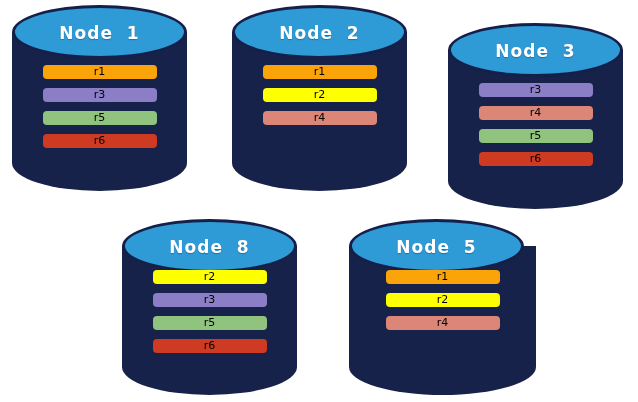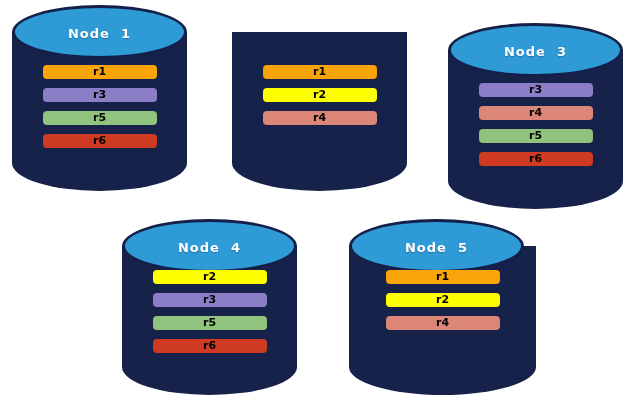--- a/index.html
+++ b/index.html
@@ -43,21 +43,21 @@
     background: var(--cyl-top, #2E9AD6);
     border: 3px solid var(--cyl-outline, #14204A);
     border-radius: 50%;
     display: flex;
     align-items: center;
     justify-content: center;
   }
   .node-title {
     color: var(--title-color, #ffffff);
     font-weight: bold;
-    font-size: 13px;
+    font-size: 17px;
     letter-spacing: 1px;
     white-space: pre;
     padding-top: 2px;
     text-shadow: 0 1px 1px rgba(0,0,0,0.25);
   }
   .bars {
     position: absolute;
     left: 0; right: 0;
     display: flex;
     flex-direction: column;
@@ -67,21 +67,21 @@
   .row1 .bars { top: 60px; }
   .row2 .bars { top: 51px; }
   .bar {
     width: 114px;
     height: 14px;
     border-radius: 4px;
     display: flex;
     align-items: center;
     justify-content: center;
     font-size: 11px;
-    font-weight: bold;
+    font-weight: normal;
     color: var(--bar-text, #000000);
     line-height: 14px;
   }
 </style>
 </head>
 <body>
 
 <div class="canvas">
     <div class="node node-1 row1">
     <div class="cyl-body"></div>
@@ -90,20 +90,23 @@
     </div>
     <div class="bars">
         <div class="bar" style="background: rgb(251, 164, 10);">r1</div>
         <div class="bar" style="background: rgb(139, 126, 198);">r3</div>
         <div class="bar" style="background: rgb(144, 196, 126);">r5</div>
         <div class="bar" style="background: rgb(206, 59, 34);">r6</div>
       </div>
   </div>
     <div class="node node-2 row1">
     <div class="cyl-body"></div>
+    <div class="cyl-top">
+      <span class="node-title">Node  2</span>
+    </div>
     <div class="bars">
         <div class="bar" style="background: rgb(251, 164, 10);">r1</div>
         <div class="bar" style="background: rgb(254, 255, 0);">r2</div>
         <div class="bar" style="background: rgb(219, 134, 119);">r4</div>
       </div>
   </div>
     <div class="node node-3 row1">
     <div class="cyl-body"></div>
     <div class="cyl-top">
       <span class="node-title">Node  3</span>
@@ -111,21 +114,21 @@
     <div class="bars">
         <div class="bar" style="background: rgb(139, 126, 198);">r3</div>
         <div class="bar" style="background: rgb(219, 134, 119);">r4</div>
         <div class="bar" style="background: rgb(144, 196, 126);">r5</div>
         <div class="bar" style="background: rgb(206, 59, 34);">r6</div>
       </div>
   </div>
     <div class="node node-4 row2">
     <div class="cyl-body"></div>
     <div class="cyl-top">
-      <span class="node-title">Node  4</span>
+      <span class="node-title">Node  8</span>
     </div>
     <div class="bars">
         <div class="bar" style="background: rgb(254, 255, 0);">r2</div>
         <div class="bar" style="background: rgb(139, 126, 198);">r3</div>
         <div class="bar" style="background: rgb(144, 196, 126);">r5</div>
         <div class="bar" style="background: rgb(206, 59, 34);">r6</div>
       </div>
   </div>
     <div class="node node-5 row2">
     <div class="cyl-body"></div>

